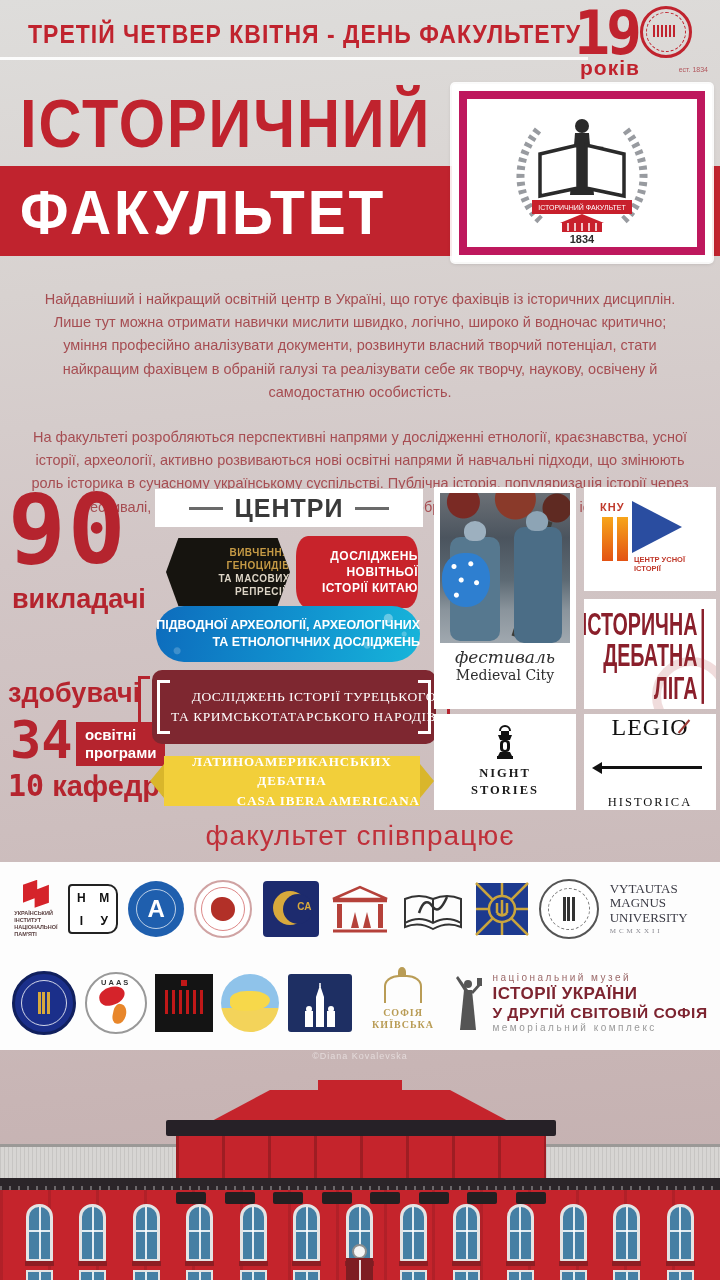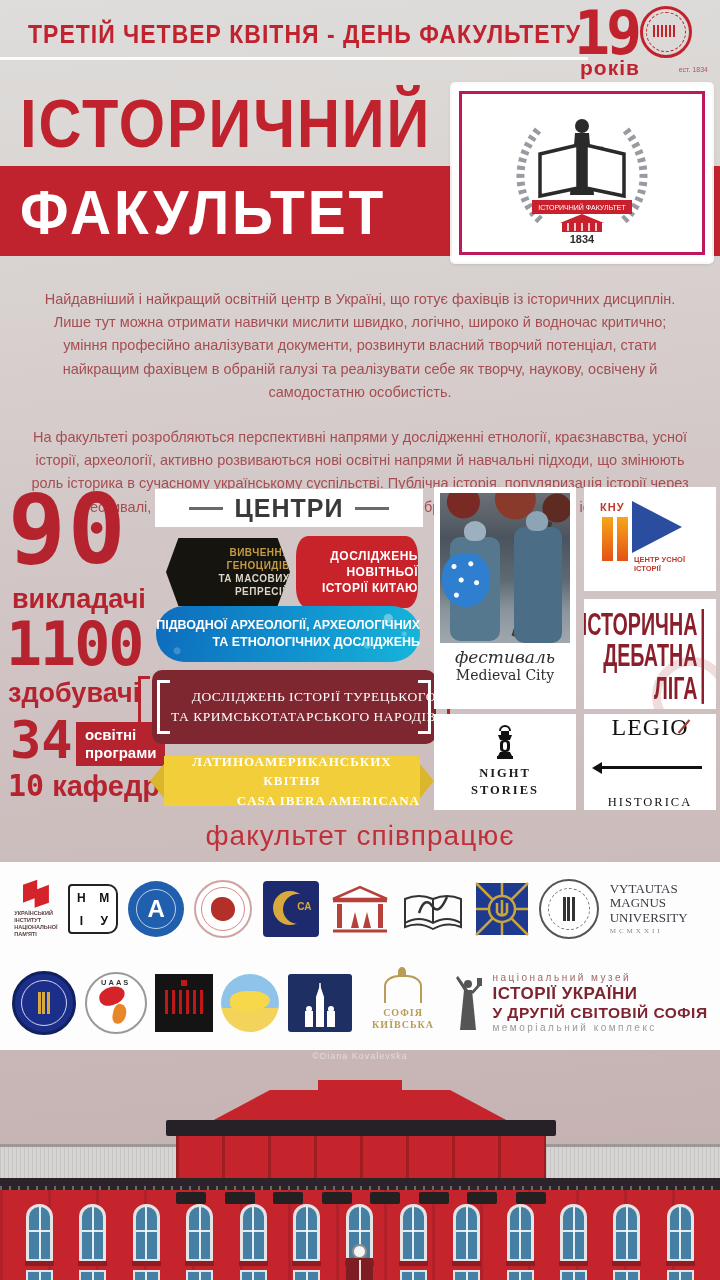--- a/index.html
+++ b/index.html
@@ -21,21 +21,21 @@
   .anniv-est{position:absolute;right:2px;top:62px;font-size:7px;color:#b2565c;}
 
   
   .title1{left:20px;top:84px;font-size:62px;font-weight:bold;color:#c0232e;letter-spacing:2px;transform:scale(.96,1.1);transform-origin:left top;}
   .red-band{left:0;top:166px;width:720px;height:90px;background:#c0232e;}
   .title2{left:20px;top:176px;font-size:58px;font-weight:bold;color:#fff;letter-spacing:3px;transform:scale(.98,1.08);transform-origin:left top;}
 
   
   .stamp{left:452px;top:84px;width:260px;height:178px;background:#fff;border-radius:3px;
          box-shadow:0 0 0 2px rgba(255,255,255,.9),0 1px 4px rgba(0,0,0,.25);padding:7px;box-sizing:border-box;}
-  .stamp-frame{width:100%;height:100%;border:3px solid #be185d;background:#fff;display:flex;align-items:center;justify-content:center;box-sizing:border-box;}
+  .stamp-frame{width:100%;height:100%;border:8px solid #be185d;background:#fff;display:flex;align-items:center;justify-content:center;box-sizing:border-box;}
 
   
   .intro{left:30px;top:288px;width:660px;color:#a64d52;font-size:14.5px;line-height:1.6;text-align:center;}
   .intro p{margin:0 0 22px 0;}
 
   
   .stat-num{color:#b5242e;font-family:"DejaVu Sans Mono",monospace;font-weight:bold;line-height:1;}
   .stat-lbl{color:#b5242e;font-weight:bold;}
   .s90{left:8px;top:482px;font-size:96px;letter-spacing:2px;}
   .l90{left:12px;top:584px;font-size:27px;}
@@ -246,21 +246,20 @@
     </div>
   </div>
 
   <div class="abs intro">
     <p>Найдавніший і найкращий освітній центр в Україні, що готує фахівців із історичних дисциплін. Лише тут можна отримати навички мислити швидко, логічно, широко й водночас критично; уміння професійно аналізувати документи, розвинути власний творчий потенціал, стати найкращим фахівцем в обраній галузі та реалізувати себе як творчу, наукову, освічену й самодостатню особистість.</p>
     <p>На факультеті розробляються перспективні напрями у дослідженні етнології, краєзнавства, усної історії, археології, активно розвиваються нові освітні напрями й навчальні підходи, що змінюють роль історика в сучасному українському суспільстві. Публічна історія, популяризація історії через фестивалі, лекторії та творчі заходи розширюють обрії практичної роботи істориків.</p>
   </div>
 
   <div class="abs stat-num s90">90</div>
   <div class="abs stat-lbl l90">викладачі</div>
-  <div class="abs stat-num s1100">1100</div>
   <div class="abs stat-lbl l1100">здобувачі</div>
   <div class="abs stat-num s22">34</div>
   <div class="abs box22">
     <div>освітні</div>
     <div>програми</div>
   </div>
   <div class="abs s10">
     <span class="stat-num">10</span>
     <span class="stat-lbl">кафедри</span>
   </div>
@@ -281,21 +280,21 @@
     <span>ПІДВОДНОЇ АРХЕОЛОГІЇ, АРХЕОЛОГІЧНИХ</span>
     <span>ТА ЕТНОЛОГІЧНИХ ДОСЛІДЖЕНЬ</span>
   </div>
   <div class="abs badge b-tur">
     <span class="br br-l"></span>
     <span>ДОСЛІДЖЕНЬ ІСТОРІЇ ТУРЕЦЬКОГО</span>
     <span>ТА КРИМСЬКОТАТАРСЬКОГО НАРОДІВ</span>
     <span class="br br-r"></span>
   </div>
   <div class="abs badge b-lat">
-    <span>ЛАТИНОАМЕРИКАНСЬКИХ КВІТНЯ</span>
+    <span>ЛАТИНОАМЕРИКАНСЬКИХ ДЕБАТНА</span>
     <span>CASA IBERA AMERICANA</span>
   </div>
 
   <div class="tile t-med">
     <div class="photo">
       <div class="spear"></div>
       <div class="knight k1"></div>
       <div class="knight k2"></div>
       <div class="shield"></div>
     </div>

